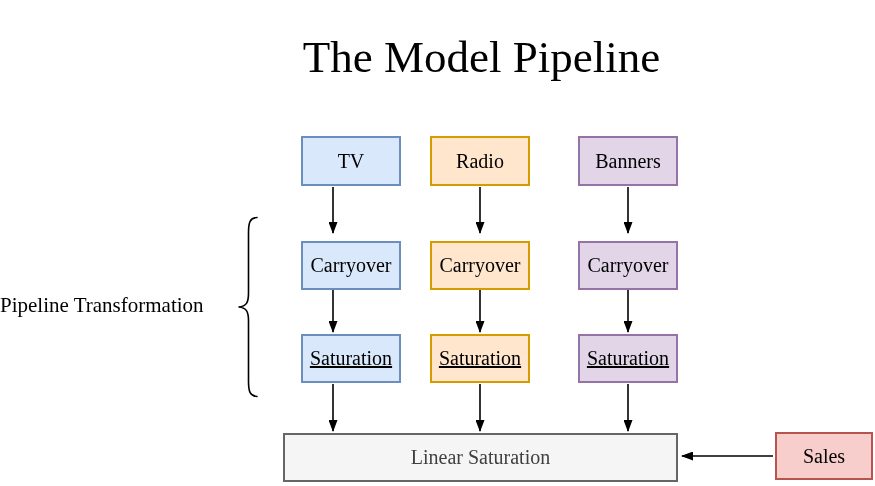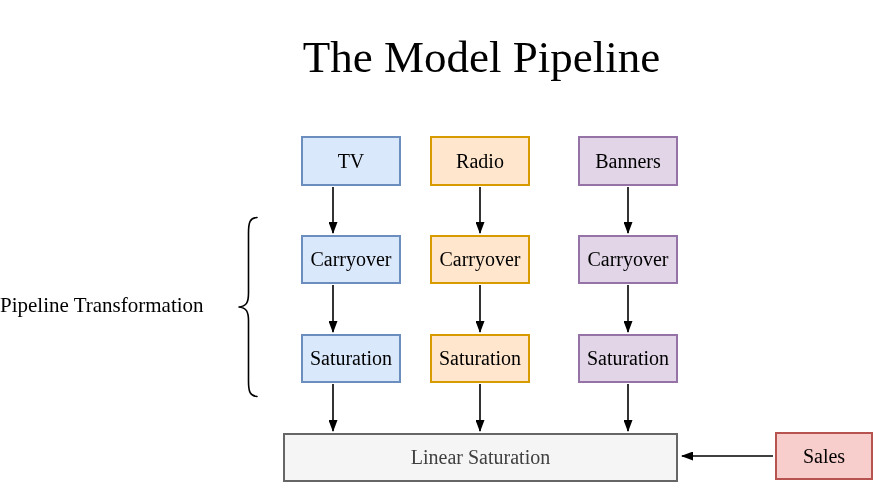--- a/index.html
+++ b/index.html
@@ -60,22 +60,22 @@
   .node.orange { background: var(--orange-fill, #ffe6cc); border: 2px solid var(--orange-border, #d79b00); }
   .node.purple { background: var(--purple-fill, #e1d5e7); border: 2px solid var(--purple-border, #9673a6); }
   .node.red    { background: var(--red-fill,    #f8cecc); border: 2px solid var(--red-border,    #b85450); }
   .node.gray   { background: var(--gray-fill,   #f5f5f5); border: 2px solid var(--gray-border,   #666666); color: var(--gray-text, #404040); }
 
   
   .c1 { left: 283px; width: 100px; margin-left: 18px; }
   .c2 { left: 430px; width: 100px; }
   .c3 { left: 578px; width: 100px; justify-content: center; }
   .r1 { top: 136px; height: 50px; }
-  .r2 { top: 235px; height: 49px; }
-  .r3 { top: 334px; height: 49px; }
+  .r2 { top: 241px; height: 49px; }
+  .r3 { top: 334px; height: 49px; text-decoration: underline; }
   .model-node  { left: 283px; top: 433px; width: 395px; height: 49px; }
   .target-node { left: 775px; top: 432px; width: 98px;  height: 48px; }
 </style>
 </head>
 <body>
 
 <div class="canvas">
 
   <h1 class="title">The Model Pipeline</h1>
 

